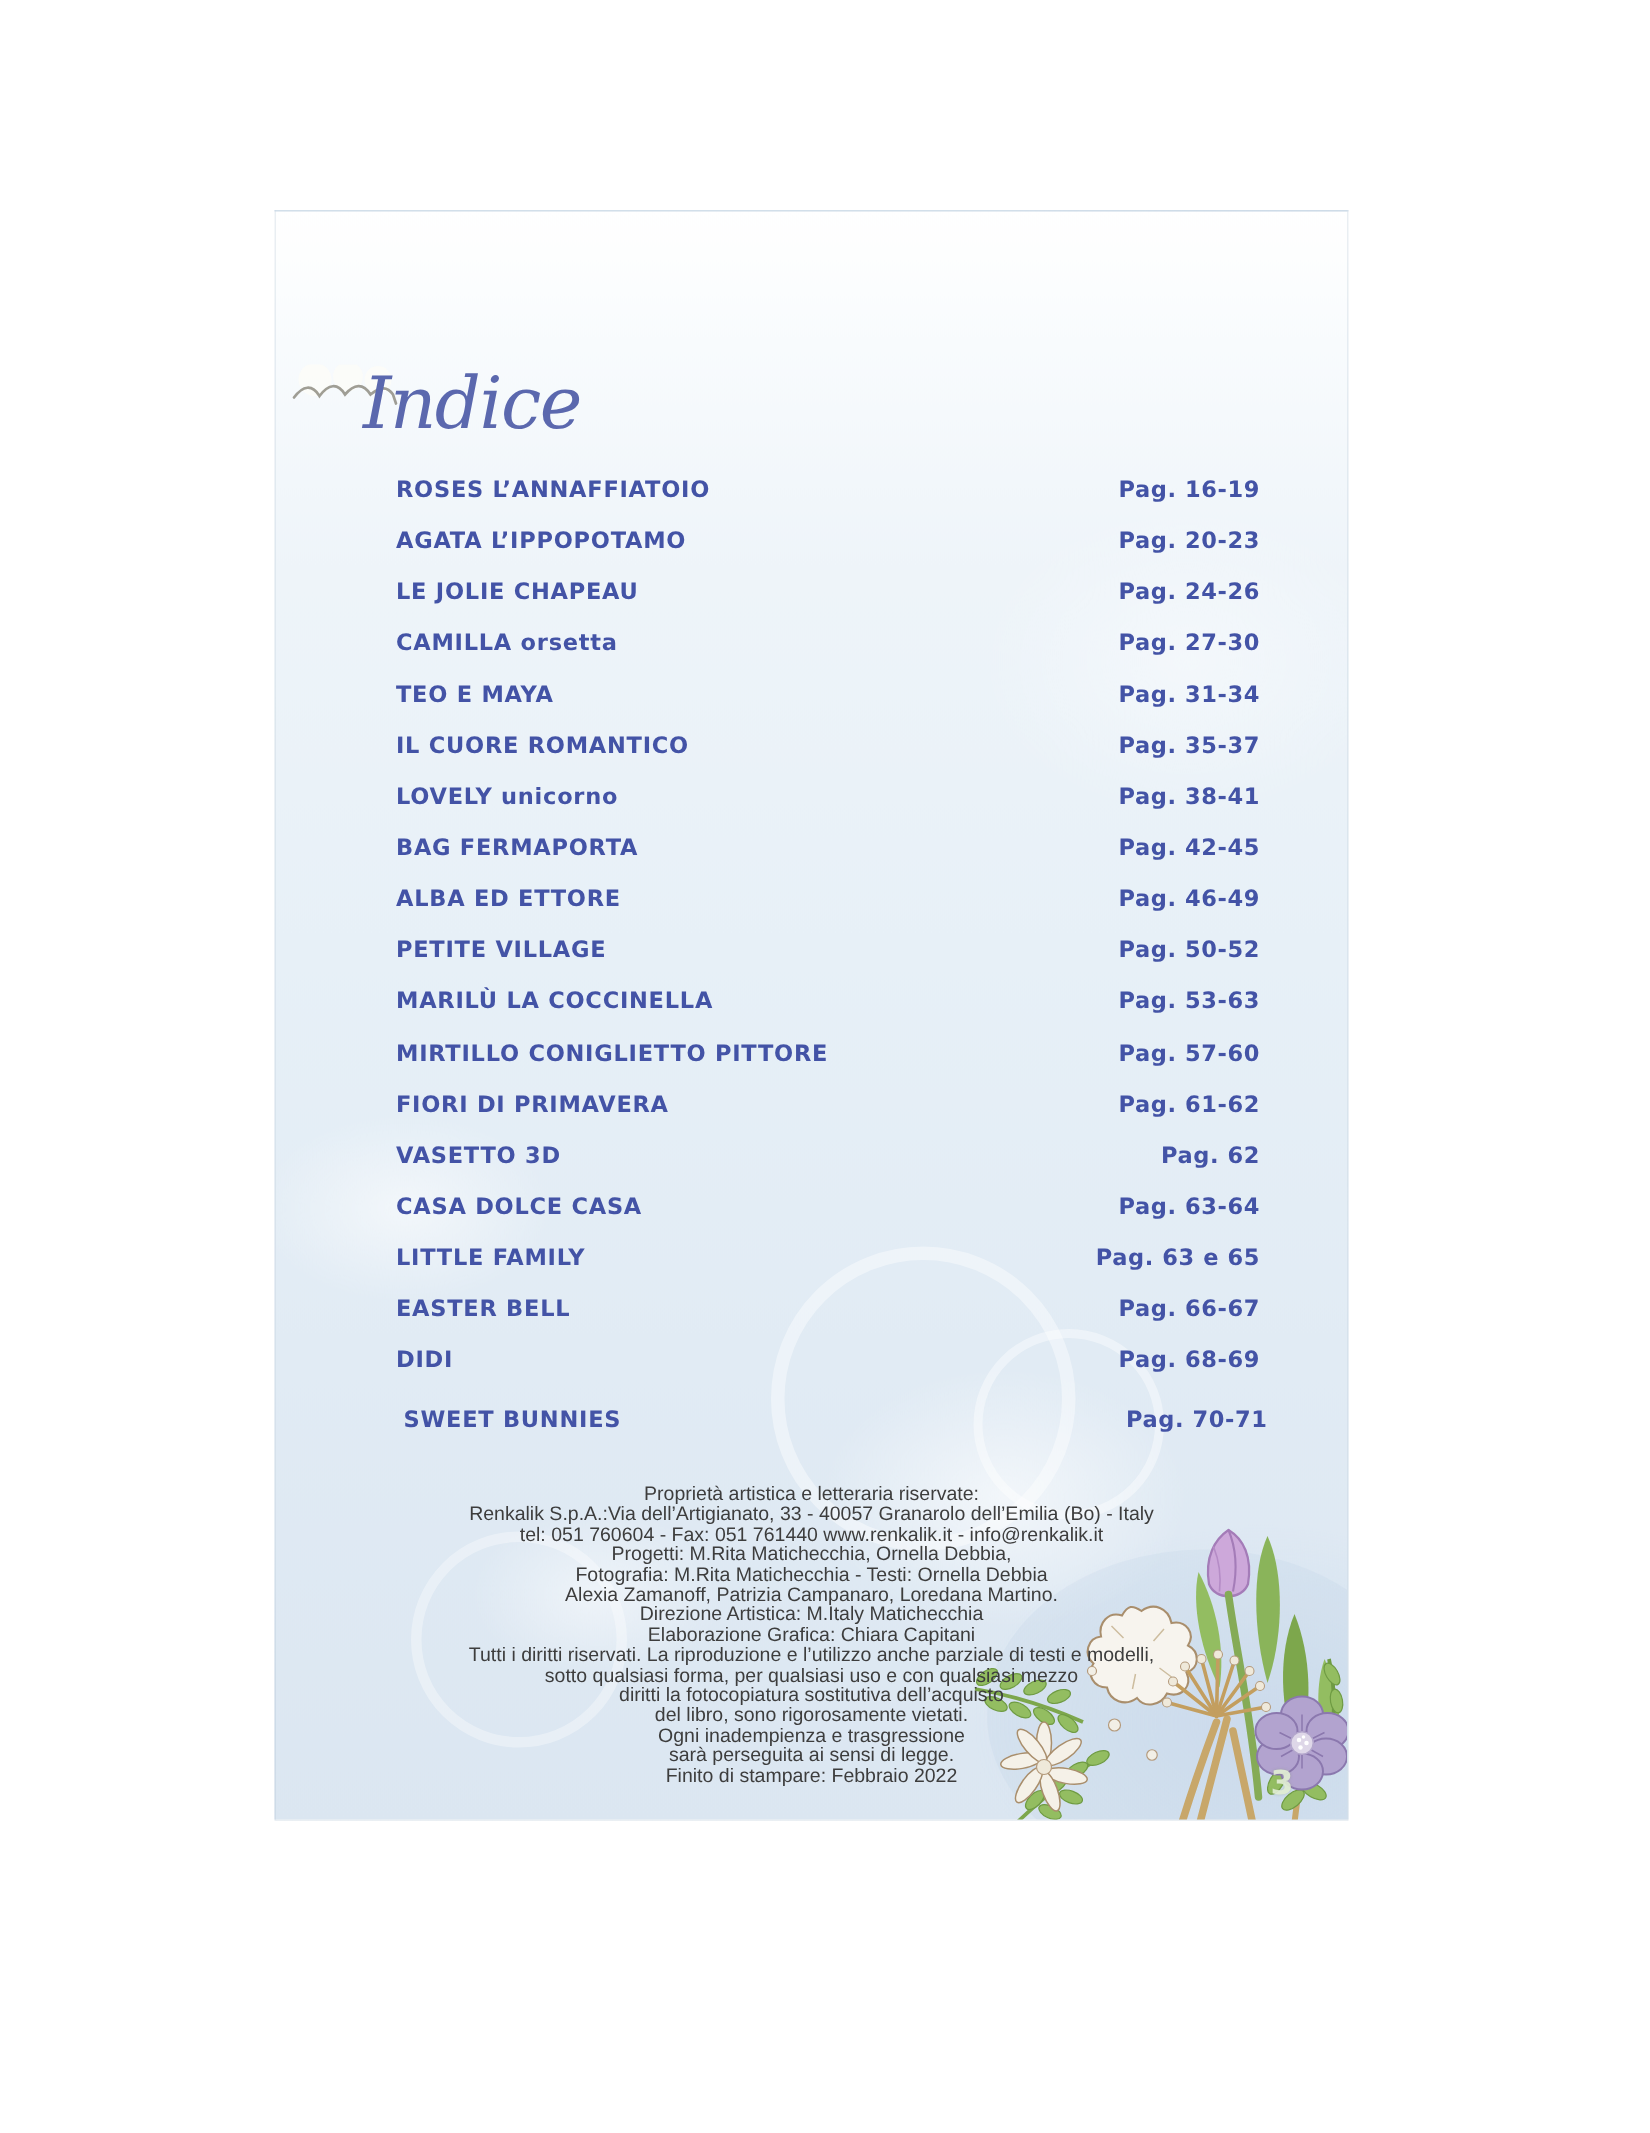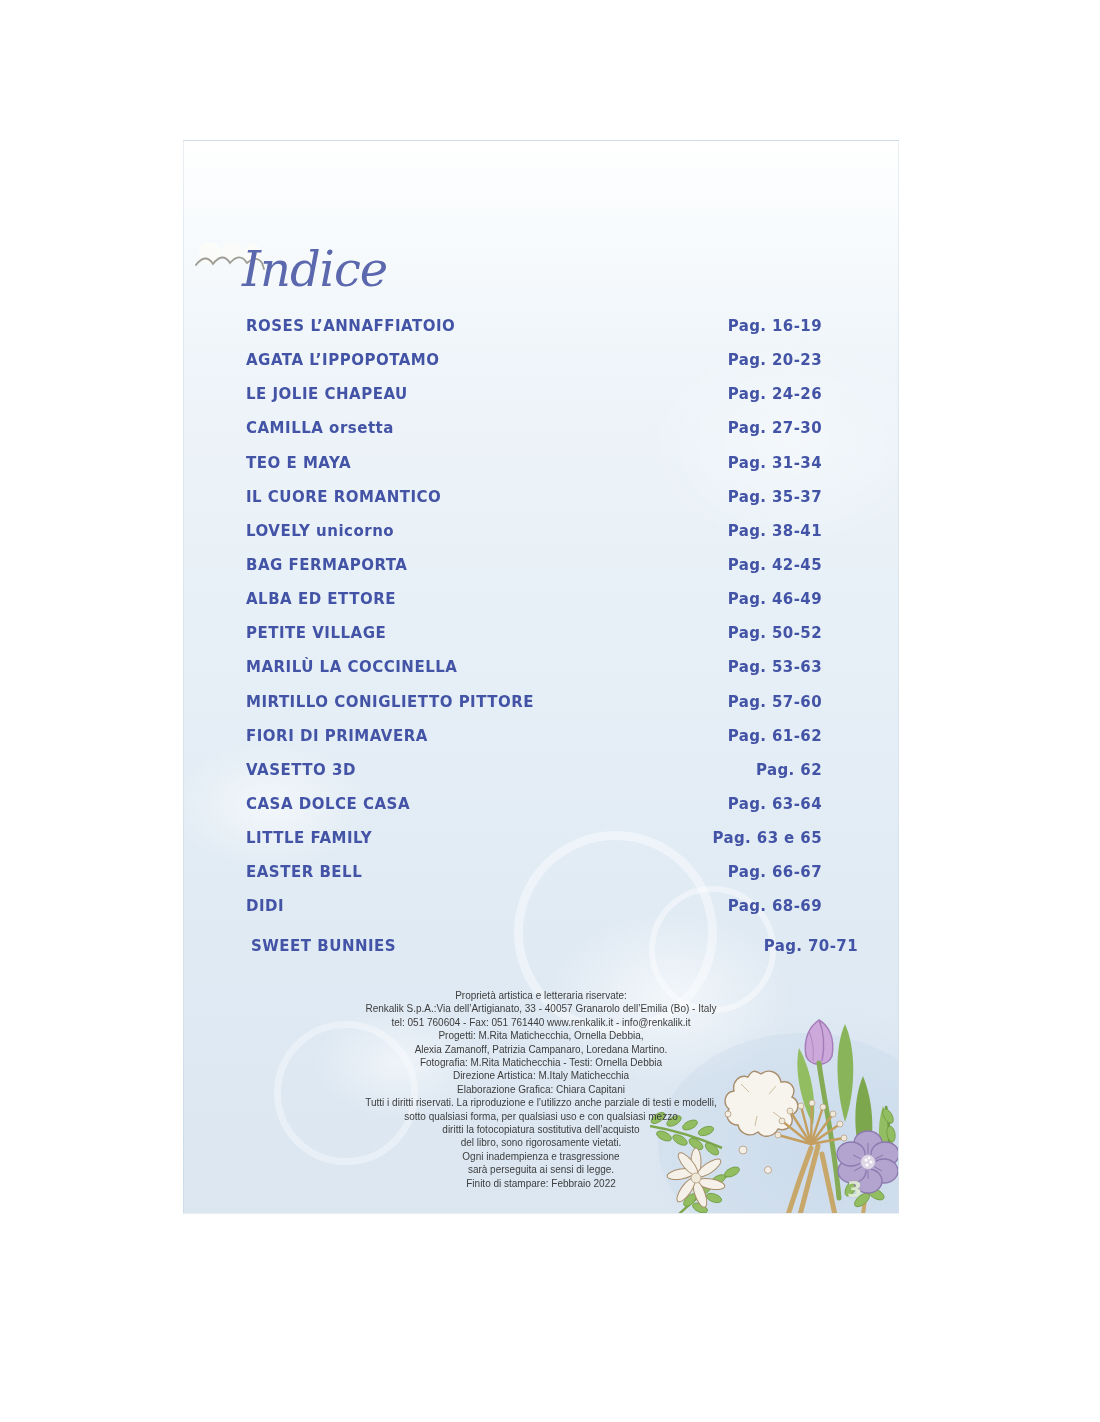--- a/index.html
+++ b/index.html
@@ -22,30 +22,30 @@
   .lace-ring.r3{left:90px;top:880px;width:130px;height:130px;border-width:7px;border-color:rgba(255,255,255,.35);}
 
   .doodle{position:absolute;left:10px;top:102px;width:96px;height:38px;}
 
   .page-title{position:absolute;left:58px;top:104px;margin:0;
               font-family:"DejaVu Serif",serif;font-style:italic;font-weight:normal;
               font-size:48px;line-height:1;color:#5b68ae;letter-spacing:-1px;}
 
   .toc{position:absolute;left:62px;top:176px;width:578px;}
   .toc-row{display:flex;height:34.15px;align-items:flex-start;}
-  .toc-row.last{margin-top:5px;padding-left:5px;gap:31px;}
+  .toc-row.last{margin-top:5px;padding-left:5px;}
   .toc-title{width:458px;flex:none;
              font-family:"DejaVu Sans",sans-serif;font-weight:bold;font-size:15px;
-             letter-spacing:.5px;color:#4353a6;}
+             letter-spacing:.5px;color:#4353a6;margin-left:18px;}
   .toc-pages{width:118px;flex:none;text-align:right;
              font-family:"DejaVu Sans",sans-serif;font-weight:bold;font-size:15px;
              letter-spacing:.4px;color:#4353a6;}
 
   .colophon{position:absolute;left:0;top:848px;width:100%;text-align:center;z-index:3;
-            font-family:"Liberation Sans",sans-serif;font-size:10px;line-height:13.4px;color:#3d3d3d;}
+            font-family:"Liberation Sans",sans-serif;font-size:13px;line-height:13.4px;color:#3d3d3d;}
 
   .bouquet{position:absolute;right:-2px;bottom:-2px;width:252px;height:197px;z-index:2;}
 
   .page-number{position:absolute;left:663px;top:1036px;z-index:4;
                font-family:"DejaVu Sans",sans-serif;font-weight:bold;font-size:22px;
                color:rgba(226,238,214,.9);text-shadow:0 0 2px rgba(120,150,100,.35);}
 </style>
 </head>
 <body>
 
@@ -142,22 +142,22 @@
           <span class="toc-title">SWEET BUNNIES</span>
           <span class="toc-pages">Pag. 70-71</span>
         </div>
       </div>
 
     <div class="colophon">
         <div class="colophon-line">Proprietà artistica e letteraria riservate:</div>
         <div class="colophon-line">Renkalik S.p.A.:Via dell’Artigianato, 33 - 40057 Granarolo dell’Emilia (Bo) - Italy</div>
         <div class="colophon-line">tel: 051 760604 - Fax: 051 761440  www.renkalik.it - info@renkalik.it</div>
         <div class="colophon-line">Progetti: M.Rita Matichecchia, Ornella Debbia,</div>
+        <div class="colophon-line">Fotografia: M.Rita Matichecchia - Testi: Ornella Debbia</div>
         <div class="colophon-line">Alexia Zamanoff, Patrizia Campanaro, Loredana Martino.</div>
-        <div class="colophon-line">Fotografia: M.Rita Matichecchia - Testi: Ornella Debbia</div>
         <div class="colophon-line">Direzione Artistica: M.Italy Matichecchia</div>
         <div class="colophon-line">Elaborazione Grafica: Chiara Capitani</div>
         <div class="colophon-line">Tutti i diritti riservati. La riproduzione e l’utilizzo anche parziale di testi e modelli,</div>
         <div class="colophon-line">sotto qualsiasi forma, per qualsiasi uso e con qualsiasi mezzo</div>
         <div class="colophon-line">diritti la fotocopiatura sostitutiva dell’acquisto</div>
         <div class="colophon-line">del libro, sono rigorosamente vietati.</div>
         <div class="colophon-line">Ogni inadempienza e trasgressione</div>
         <div class="colophon-line">sarà perseguita ai sensi di legge.</div>
         <div class="colophon-line">Finito di stampare: Febbraio 2022</div>
       </div>

